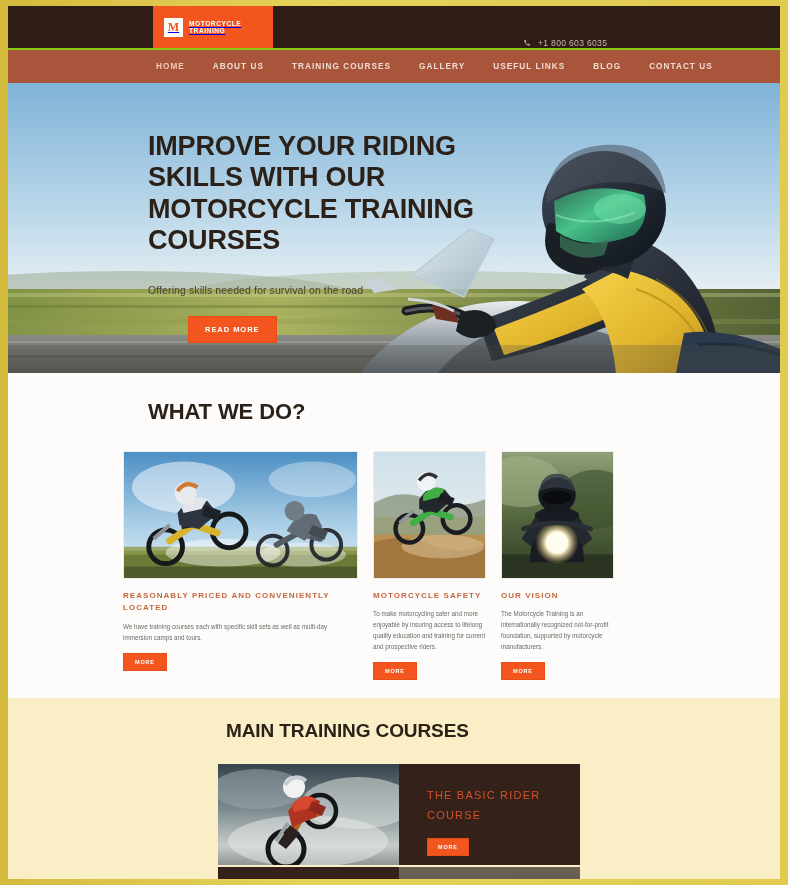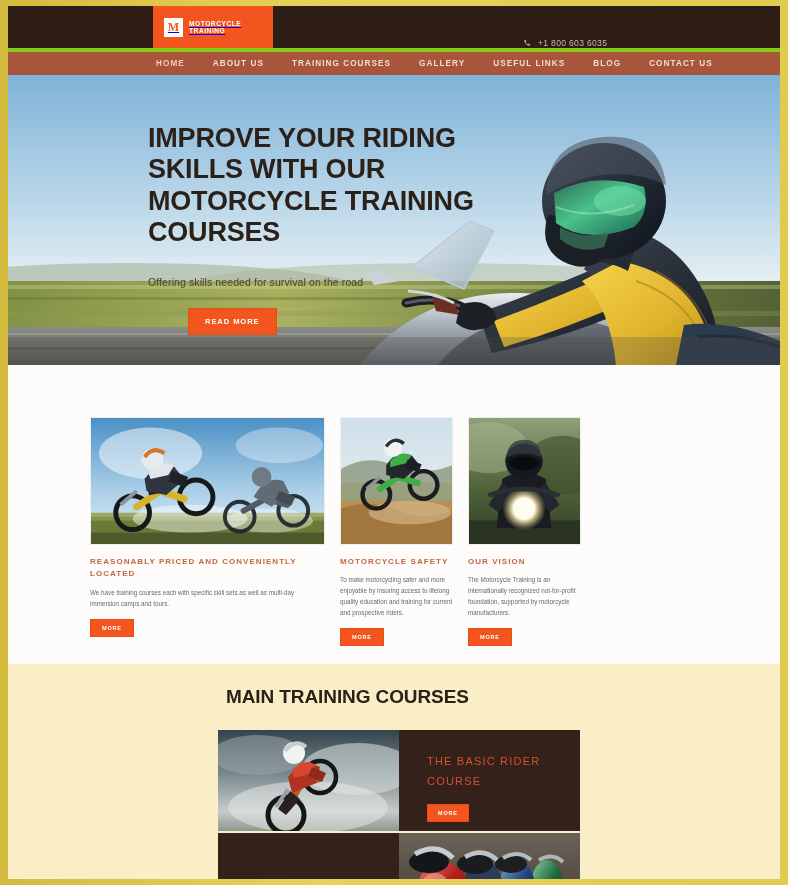--- a/index.html
+++ b/index.html
@@ -41,22 +41,22 @@
   .phone{
     position:absolute; left:515px; top:16px; height:42px;
     display:flex; align-items:center; gap:6px;
     color:#cbb7ad; font-size:8.6px; letter-spacing:.3px;
   }
   .phone-ico{ width:9px; height:9px; display:block; }
   .phone-ico svg{ display:block; }
 
   
   .navbar{
-    height:27px; background:#a8553c;
-    border-top:4px solid #84cc16;
+    height:35px; background:#a8553c;
+    border-top:2px solid #84cc16;
     display:flex; align-items:center; padding-left:148px;
   }
   .navbar a{
     color:#f0ddd4; text-decoration:none; font-size:8.2px;
     font-weight:700; letter-spacing:1.05px; margin-right:28px;
     white-space:nowrap;
   }
   .navbar a.active{ color:#f3c9b8; }
   .navbar a:last-child{ margin-right:0; }
 
@@ -79,21 +79,21 @@
   }
   .hero .btn{ margin-top:20px; padding:8px 16px; font-size:7.6px;margin-left:40px; }
 
   
   .whatwedo{ background:#fdfcfb; padding:26px 0 0; }
   .sec-title{
     font-size:22px; font-weight:700; color:#2b2118; letter-spacing:-.1px;
     margin-left:140px;
   }
   .cards{
-    display:flex; gap:15px; margin:26px 0 0 82px; width:505px;
+    display:flex; gap:15px; margin:26px 0 0 115px; width:505px;
   }
   .card{ position:relative; }
   .card.wide{ width:235px; }
   .card.narrow{ width:113px; }
   .card-img{
     width:100%; height:128px; overflow:hidden; position:relative;
     background:#b9cfe0; border:1px solid #eee;
   }
   .card h3{
     margin-top:11px; color:#c4673f; font-size:8px; font-weight:700;
@@ -275,20 +275,21 @@
     </div>
 
     <div class="hero-copy">
       <h1>IMPROVE YOUR RIDING SKILLS WITH OUR MOTORCYCLE TRAINING COURSES</h1>
       <div class="hero-sub">Offering skills needed for survival on the road</div>
       <a class="btn" href="#">READ MORE</a>
     </div>
   </section>
 
   <section class="whatwedo">
+    <h2 class="sec-title">WHAT WE DO?</h2>
 
     <div class="cards">
 
       <div class="card wide">
         <div class="card-img">
           <svg viewBox="0 0 235 128" preserveAspectRatio="xMidYMid slice">
             <defs>
               <linearGradient id="c1sky" x1="0" y1="0" x2="0" y2="1">
                 <stop offset="0" stop-color="#4b8fc4"></stop>
                     <stop offset=".55" stop-color="#a7cde6"></stop>

